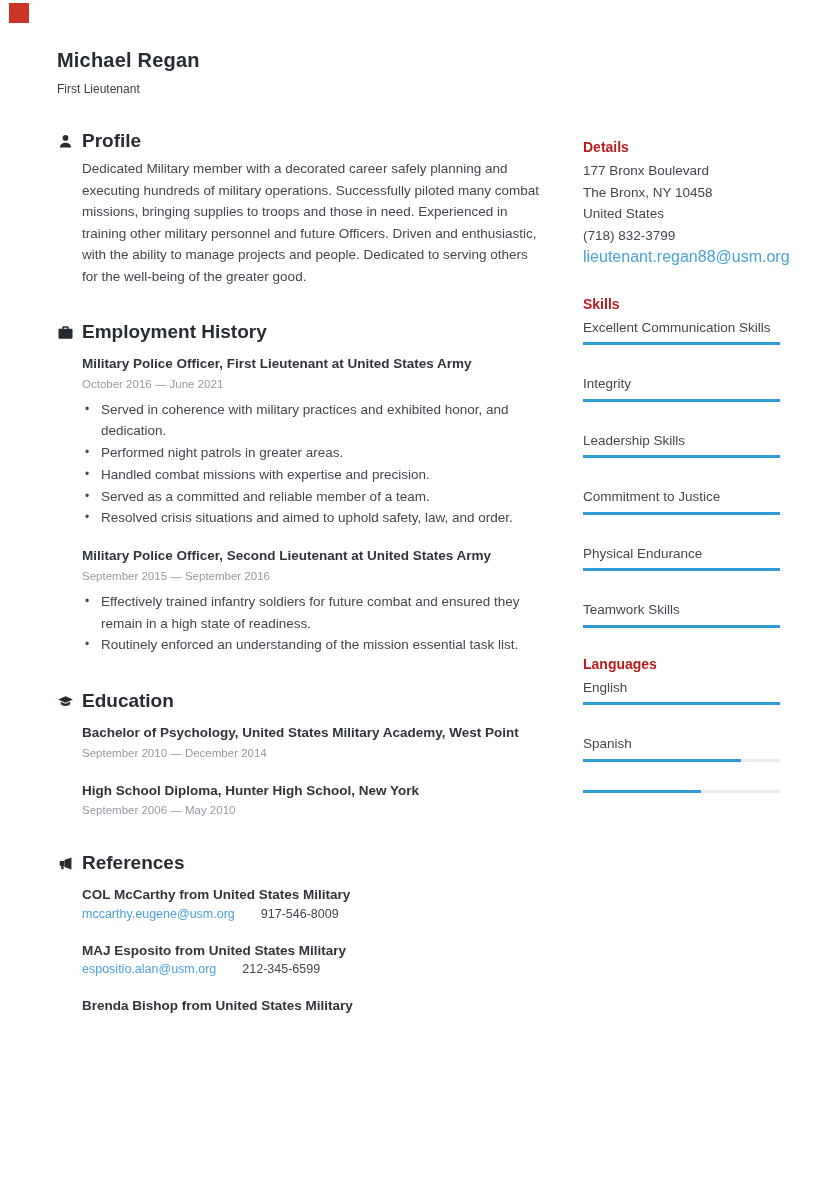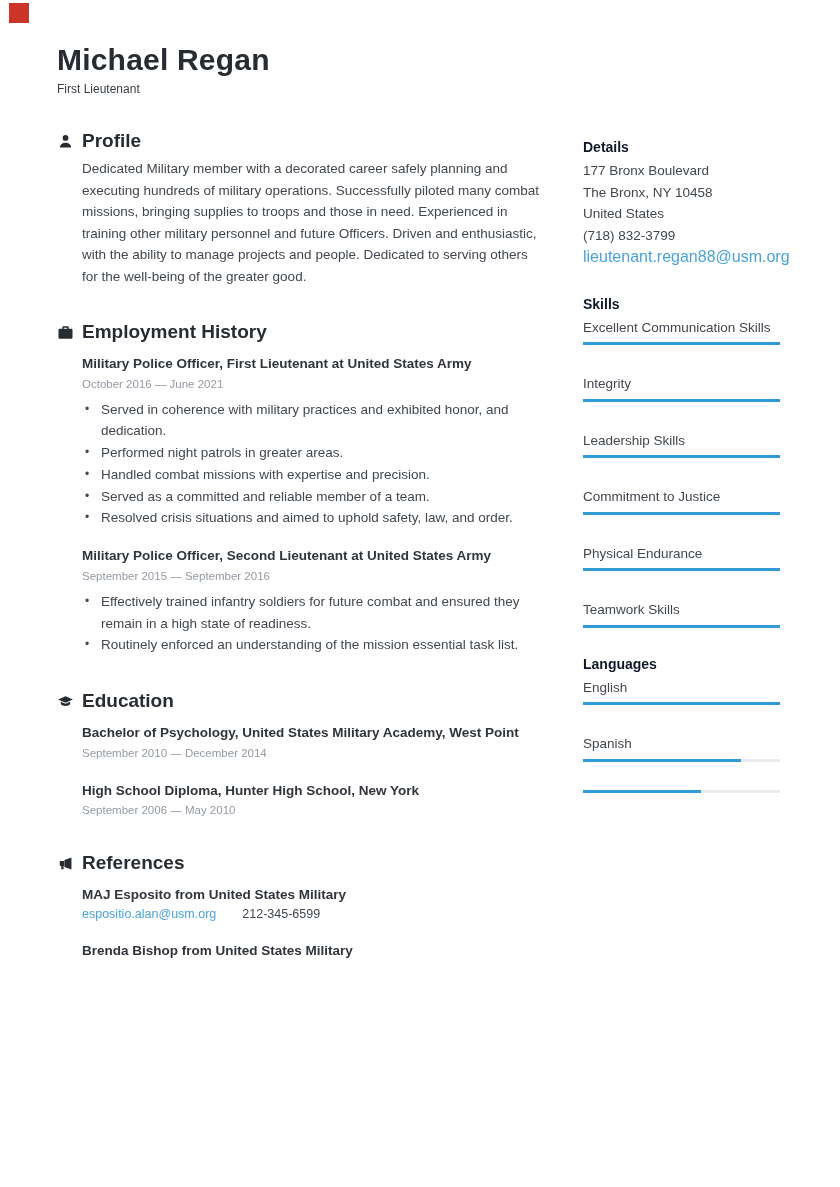--- a/index.html
+++ b/index.html
@@ -14,21 +14,21 @@
   }
   .red-marker {
     position:absolute; left:9px; top:3px; width:20px; height:20px;
     background:#cb3527;
   }
   .layout { display:flex; padding:40px 60px 0 57px; }
   .main-col { width:490px; }
   .side-col { width:197px; margin-left:36px; padding-top:97px; }
 
   
-  .name { font-size:30px; font-weight:700; color:#272c33; letter-spacing:.2px; line-height:40px; }
+  .name { font-size:20px; font-weight:700; color:#272c33; letter-spacing:.2px; line-height:40px; }
   .subtitle { font-size:12px; color:#3a4048; margin-top:2px; }
 
   
   .section { margin-top:33px; }
   .sec-head { display:flex; align-items:center; }
   .sec-icon { width:17px; height:17px; flex:0 0 17px; margin-right:8px; color:#272c33; }
   .sec-icon svg { width:17px; height:17px; display:block; fill:currentColor; }
   .sec-title { font-size:19px; font-weight:700; color:#272c33; line-height:24px; }
   .sec-body { margin-left:25px; }
 
@@ -51,21 +51,21 @@
   .edu-entry { margin-top:9px; }
   .edu-entry + .edu-entry { margin-top:19px; }
 
   .ref-entry { margin-top:9px; }
   .ref-entry + .ref-entry { margin-top:19px; }
   .contact-row { display:flex; align-items:baseline; margin-top:1px; }
   .contact-row .email { font-size:12.5px; color:#4aa3d8; text-decoration:none; }
   .contact-row .phone { font-size:12.5px; color:#41474f; margin-left:26px; }
 
   
-  .side-sec-title { font-size:14px; font-weight:700; color:#0f172a; line-height:21px; margin-bottom:2px; }
+  .side-sec-title { font-size:14px; font-weight:700; color:#b91c1c; line-height:21px; margin-bottom:2px; }
   .side-line { font-size:13.5px; line-height:21.5px; color:#41474f; }
   a.side-email { font-size:16px; line-height:21.5px; color:#4aa3d8; text-decoration:none; display:inline-block; }
   .side-section + .side-section { margin-top:26px; }
 
   .meter-item { margin-bottom:28px; }
   .meter-item:last-child { margin-bottom:0; }
   .meter-label { font-size:13.5px; line-height:21.5px; color:#41474f; }
   .meter-track { width:100%; height:3px; background:#e8eaed; margin-top:4px; }
   .meter-fill { height:3px; background:#2f9ad6; width:0; }
 </style>
@@ -159,20 +159,27 @@
             <svg viewBox="0 0 16 16">
                 <path d="M13.6 2.4v11.2L7 11.2V4.8z"></path>
                 <path d="M2.6 5.6h4.2v4.8H3.6c-.6 0-1-.4-1-1z"></path>
                 <path d="M4 10.4h2.2v3H4z"></path>
               </svg>
           </span>
           <span class="sec-title">References</span>
         </div>
         <div class="sec-body">
           <div class="ref-entry">
+            <div class="item-title">COL McCarthy from United States Military</div>
+            <div class="contact-row">
+              <a href="#" class="email">mccarthy.eugene@usm.org</a>
+              <span class="phone">917-546-8009</span>
+            </div>
+          </div>
+          <div class="ref-entry">
             <div class="item-title">MAJ Esposito from United States Military</div>
             <div class="contact-row">
               <a href="#" class="email">espositio.alan@usm.org</a>
               <span class="phone">212-345-6599</span>
             </div>
           </div>
           <div class="ref-entry">
             <div class="item-title">Brenda Bishop from United States Military</div>
           </div>
         </div>

